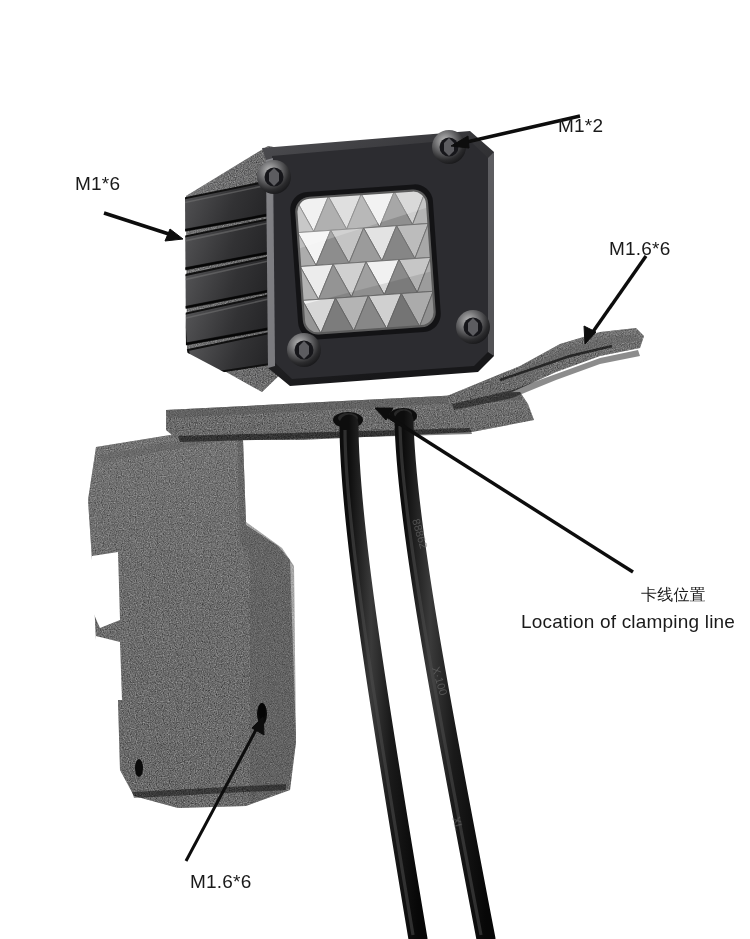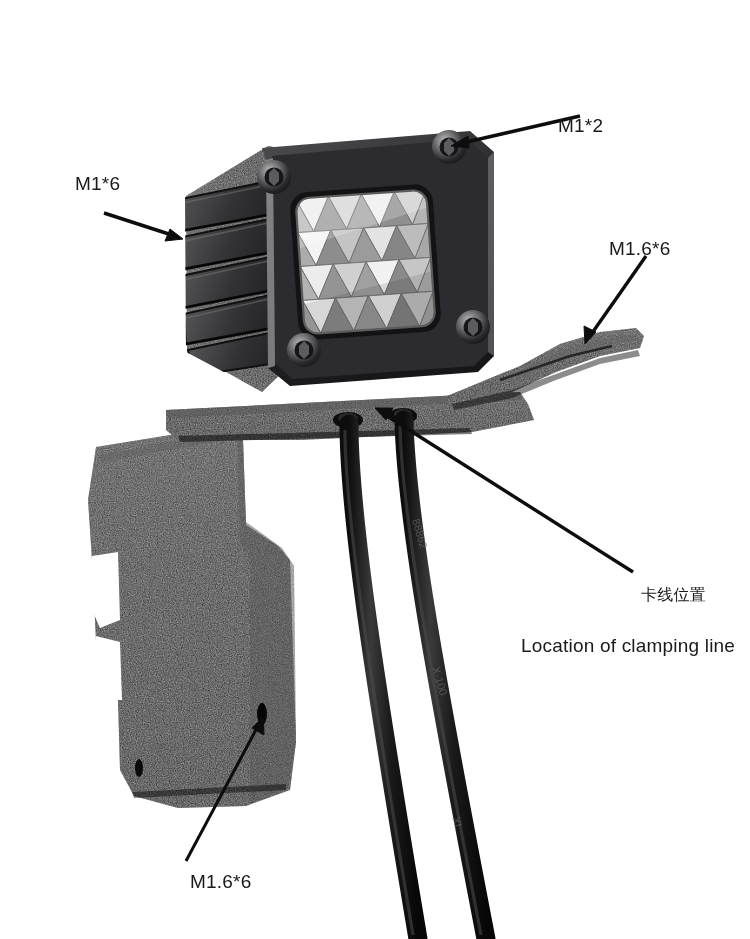--- a/index.html
+++ b/index.html
@@ -39,21 +39,21 @@
     font-size: 16px;
   }
   .anno.en {
     font-size: 19px;
   }
   #lbl-m1x2   { left: 558px; top: 89px; margin-top: 25px; }
   #lbl-m1x6   { left: 75px;  top: 172px; }
   #lbl-m16x6a { left: 609px; top: 237px; }
   #lbl-m16x6b { left: 190px; top: 870px; }
   #lbl-clamp-cn { left: 641px; top: 585px; }
-  #lbl-clamp-en { left: 521px; top: 634px; text-align: center; }
+  #lbl-clamp-en { left: 521px; top: 610px; text-align: center; }
 </style>
 </head>
 <body>
 
 <div id="stage">
 
   <svg id="art" viewBox="0 0 750 939" xmlns="http://www.w3.org/2000/svg">
     <defs>
 
       <filter id="grain" x="-10%" y="-10%" width="120%" height="120%">

